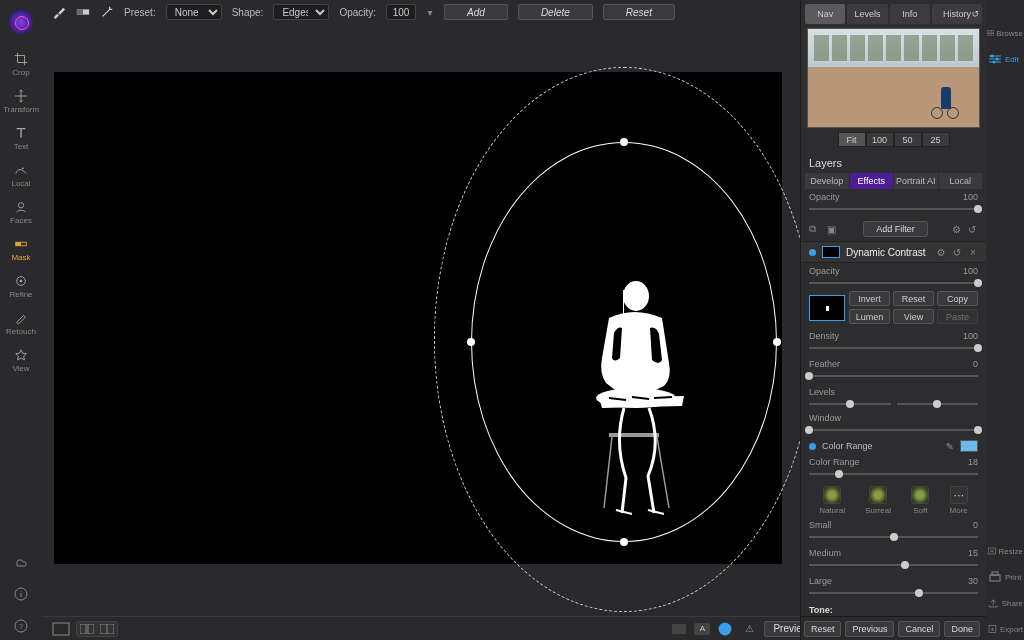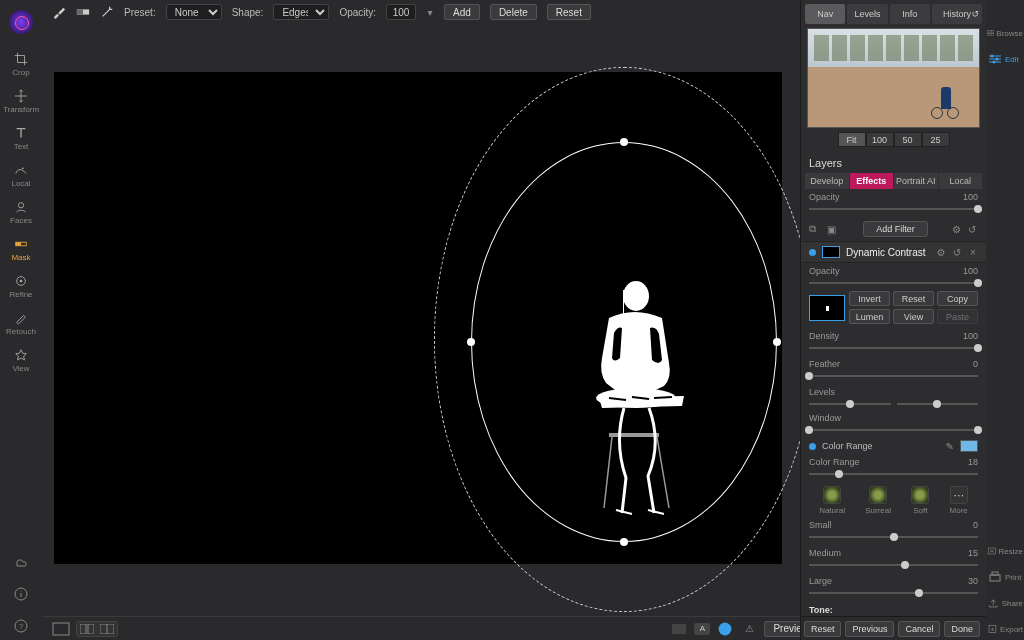--- a/index.html
+++ b/index.html
@@ -4,21 +4,21 @@
 <style>
   * { box-sizing: border-box; margin: 0; padding: 0; font-family: -apple-system, Helvetica, Arial, sans-serif; }
   body { background: #2a2a2c; color: #aaa; font-size: 10px; width: 1024px; height: 640px; overflow: hidden; user-select: none; }
 
   .toolbar { position: absolute; top: 0; left: 42px; right: 196px; height: 24px; display: flex; align-items: center; gap: 10px; padding: 0 10px; }
   .toolbar .ticon { width: 14px; height: 14px; display: flex; align-items: center; justify-content: center; color: #bbb; }
   .toolbar .lbl { font-size: 10px; color: #bbb; }
   .toolbar select, .toolbar input { background: #1e1e20; border: 1px solid #444; color: #ccc; font-size: 10px; height: 16px; border-radius: 2px; }
   .toolbar .sel { width: 56px; padding: 0 4px; }
   .toolbar .num { width: 30px; text-align: center; }
-  .toolbar .btn { background: #3a3a3c; border: 1px solid #555; color: #ddd; font-size: 10px; height: 16px; padding: 0 8px; border-radius: 2px; cursor: pointer; }
+  .toolbar .btn { background: #3a3a3c; border: 1px solid #555; color: #ddd; font-size: 10px; height: 16px; padding: 0 22px; border-radius: 2px; cursor: pointer; font-style: italic; }
 
   .leftbar { position: absolute; left: 0; top: 0; bottom: 0; width: 42px; background: #2a2a2c; display: flex; flex-direction: column; align-items: center; padding-top: 10px; gap: 4px; }
   .leftbar .tool { width: 36px; display: flex; flex-direction: column; align-items: center; gap: 2px; padding: 4px 0; cursor: pointer; border-radius: 3px; }
   .leftbar .tool.active { color: #e8a13a; }
   .leftbar .tool .ic { width: 16px; height: 14px; }
   .leftbar .tool .tx { font-size: 8px; color: #888; }
   .leftbar .tool.active .tx { color: #e8a13a; }
   .leftbar .spacer { flex: 1; }
   .leftbar .bottom-ic { width: 16px; height: 16px; margin: 6px 0; color: #888; }
   .logo { width: 24px; height: 24px; border-radius: 50%; background: radial-gradient(circle at 50% 50%, #7a3ef0 0%, #3a1a7a 70%); position: relative; margin-bottom: 10px; }
@@ -66,21 +66,21 @@
   .navimg .bike::before, .navimg .bike::after { content:''; position:absolute; width:10px; height:10px; border:1px solid #333; border-radius:50%; bottom:0; }
   .navimg .bike::before { left:0; } .navimg .bike::after { right:0; }
 
   .zoomrow { display:flex; justify-content:center; gap:0; margin:4px 0; }
   .zoomrow .zb { background:#3a3a3c; border:1px solid #222; color:#ccc; font-size:9px; width:28px; height:15px; display:flex; align-items:center; justify-content:center; cursor:pointer; }
   .zoomrow .zb.active { background:#555; }
 
   .sechead { font-size: 11px; color: #ddd; padding: 6px 8px 4px; font-weight: 500; }
   .ltabbar { display: flex; margin: 0 4px; gap: 1px; }
   .ltabbar .lt { flex:1; background:#3a3a3c; color:#bbb; font-size:9px; height:16px; display:flex; align-items:center; justify-content:center; cursor:pointer; }
-  .ltabbar .lt.active { background:#be185d; color:#fff;font-weight:bold; }
+  .ltabbar .lt.active { background:#4c1d95; color:#fff; }
 
   .row { display:flex; align-items:center; padding: 3px 8px; gap: 16px; }
   .row .lab { flex: 1; font-size: 9px; color: #999; }
   .row .val { font-size: 9px; color: #999; }
   .slider { position: relative; height: 8px; margin: 0 8px 4px; }
   .slider .track { position:absolute; left:0; right:0; top:3px; height:2px; background:#555; }
   .slider .thumb { position:absolute; top:0; width:8px; height:8px; background:#ccc; border-radius:50%; margin-left:-4px; }
 
   .addfilter { display:flex; align-items:center; padding:4px 8px; gap:6px; }
   .addfilter .afbtn { flex:1; background:#3a3a3c; border:1px solid #555; height:16px; border-radius:3px; color:#ddd; font-size:9px; display:flex; align-items:center; justify-content:center; cursor:pointer; margin:0 18px; }

